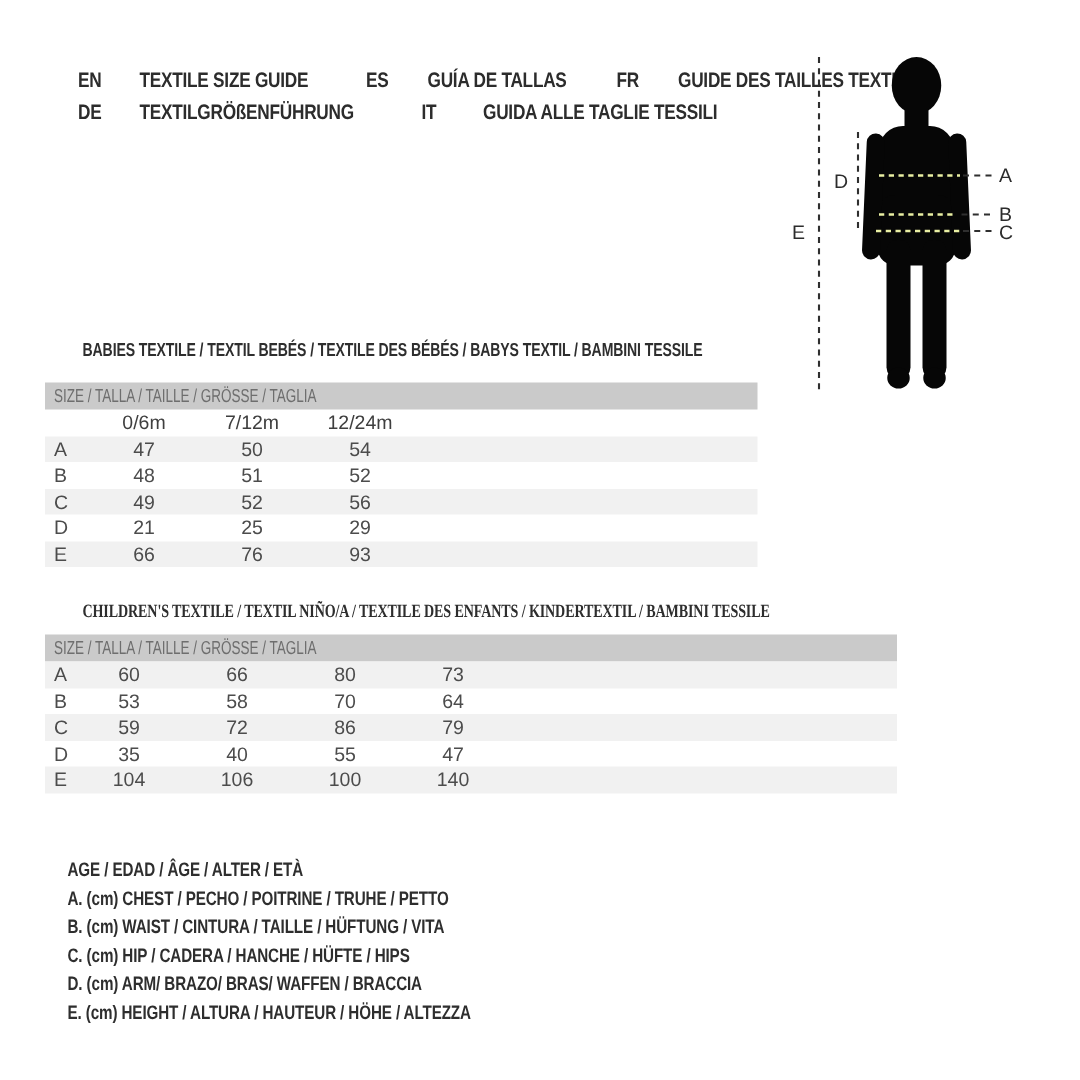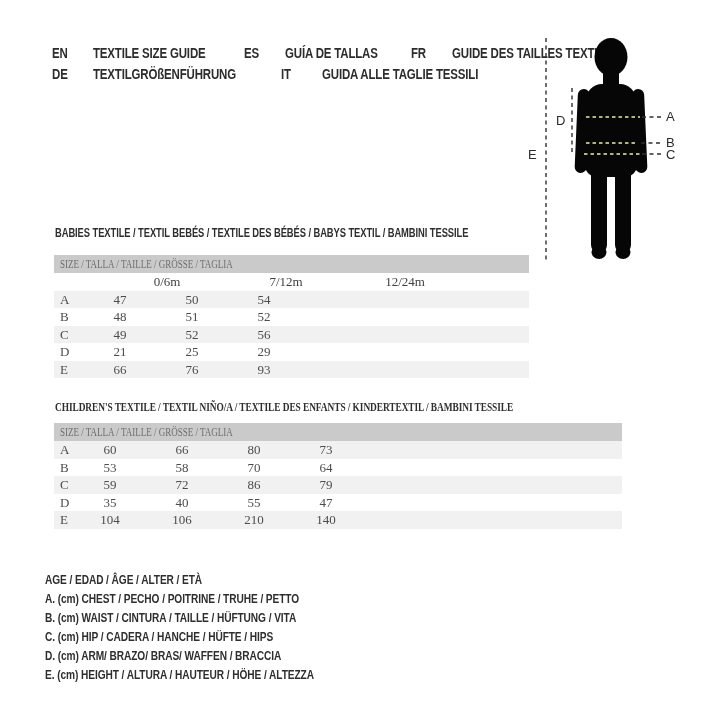--- a/index.html
+++ b/index.html
@@ -21,29 +21,29 @@
   
   .figure{position:absolute;left:520px;top:30px;}
   .dash-dark{stroke:#2f2f2f;stroke-width:1.4;stroke-dasharray:4 3.5;fill:none;}
   .dash-lime{stroke:#e9efa3;stroke-width:1.7;stroke-dasharray:3.5 3;fill:none;}
   .fig-lbl{font-family:"Liberation Sans",sans-serif;font-size:13px;fill:#2c2c2c;}
 
   
   .sec-title{position:absolute;left:55px;font-size:12.5px;font-weight:700;letter-spacing:-0.1px;color:#2e2e2e;}
 
   
-  .tbl{position:absolute;left:54px;font-family:Liberation Serif, serif;}
+  .tbl{position:absolute;left:30px;}
   .band{height:18px;line-height:18px;background:#cacaca;color:#6e6e6e;font-size:12.5px;padding-left:6px;box-sizing:border-box;}
   .trow{display:grid;height:17.5px;line-height:17.5px;font-size:13px;color:#4c4c4c;}
   .babies .trow{grid-template-columns:30px 72px 72px 72px;}
   .children .trow{grid-template-columns:20px 72px 72px 72px 72px;}
   .trow .cell{text-align:center;}
   .trow .lbl{text-align:left;padding-left:6px;}
   .stripe{background:#f1f1f1;}
-  .thead{color:#3f3f3f;gap:47px;}
+  .thead{color:#3f3f3f;}
 
   
   .legend{position:absolute;left:45px;top:570px;}
   .legend-line{line-height:19px;font-size:13px;font-weight:700;letter-spacing:-0.1px;color:#2e2e2e;}
 </style>
 </head>
 <body>
 
 <div>
 
@@ -174,21 +174,21 @@
       <span class="cell lbl">D</span>
       <span class="cell">35</span>
       <span class="cell">40</span>
       <span class="cell">55</span>
       <span class="cell">47</span>
     </div>
     <div class="trow stripe">
       <span class="cell lbl">E</span>
       <span class="cell">104</span>
       <span class="cell">106</span>
-      <span class="cell">210</span>
+      <span class="cell">100</span>
       <span class="cell">140</span>
     </div>
   </div>
 
   <div class="legend">
     <div class="legend-line"><span class="cnd78">AGE / EDAD / ÂGE / ALTER / ETÀ</span></div>
     <div class="legend-line"><span class="cnd78">A. (cm) CHEST / PECHO / POITRINE / TRUHE / PETTO</span></div>
     <div class="legend-line"><span class="cnd78">B. (cm) WAIST / CINTURA / TAILLE / HÜFTUNG / VITA</span></div>
     <div class="legend-line"><span class="cnd78">C. (cm) HIP / CADERA / HANCHE / HÜFTE / HIPS</span></div>
     <div class="legend-line"><span class="cnd78">D. (cm) ARM/ BRAZO/ BRAS/ WAFFEN / BRACCIA</span></div>

